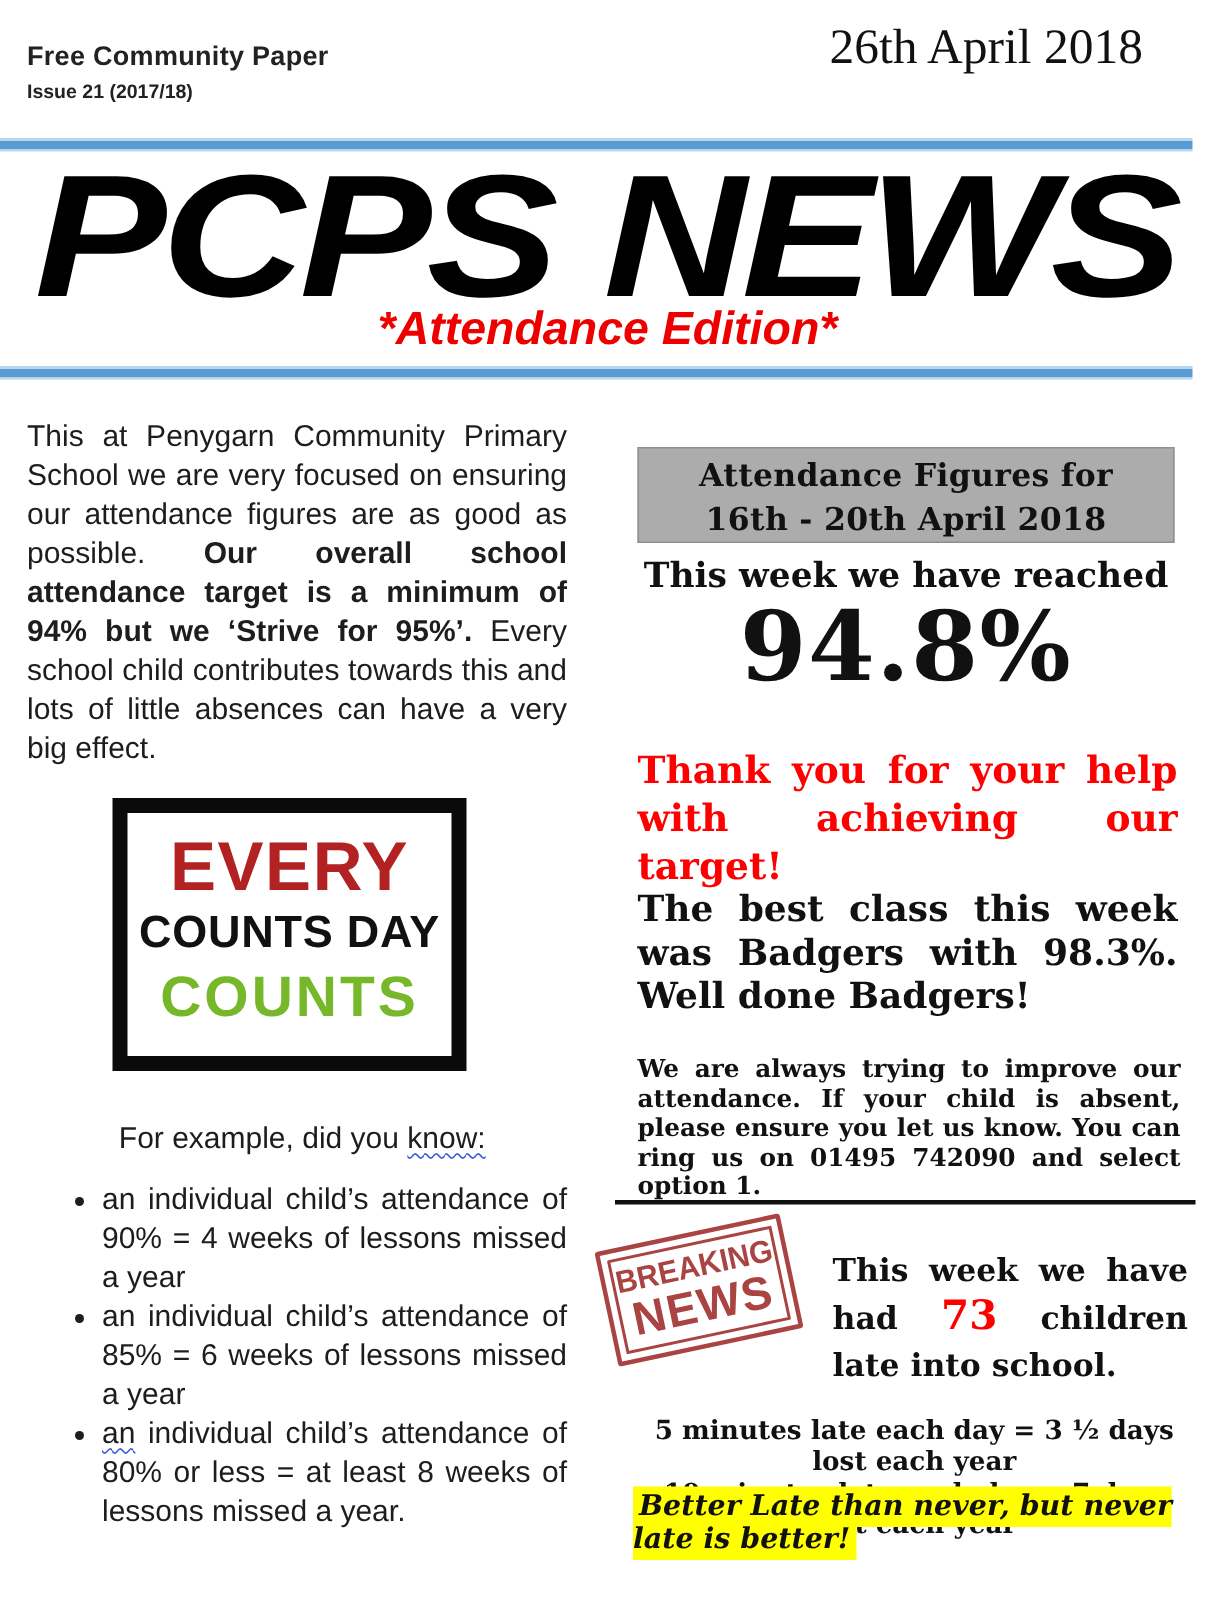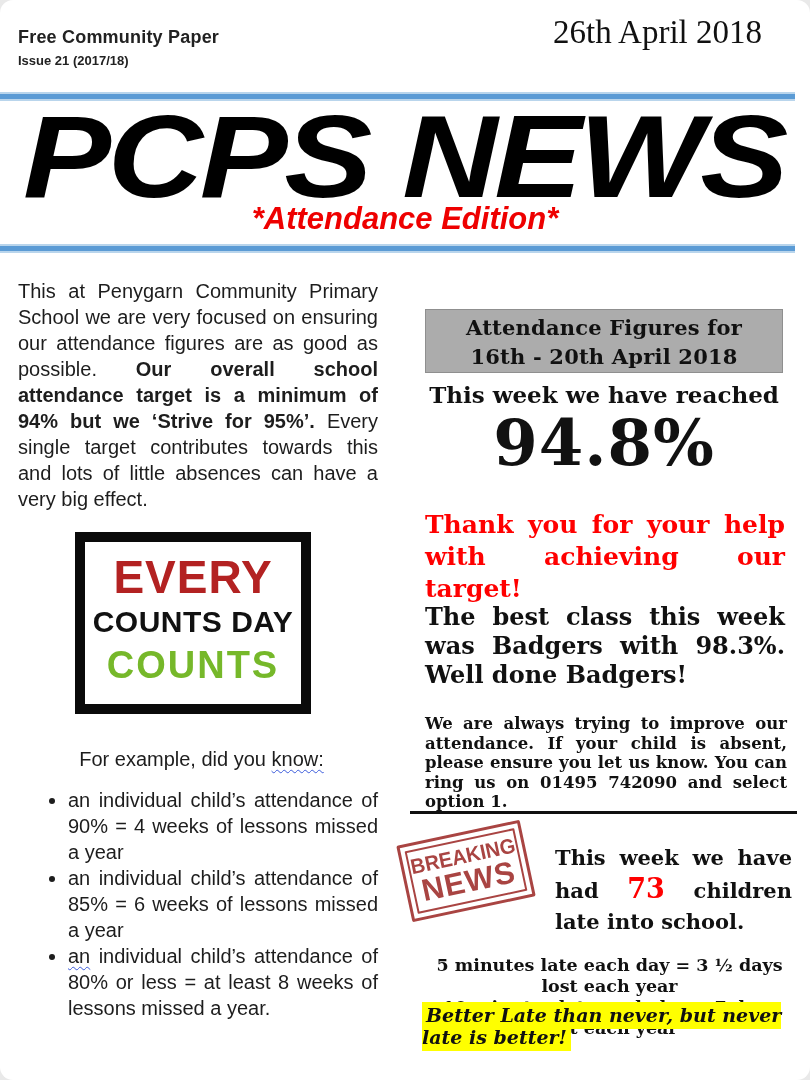--- a/index.html
+++ b/index.html
@@ -1,19 +1,19 @@
 <!DOCTYPE html>
 <html><head>
 <meta charset="utf-8">
 <style>
   * { margin:0; padding:0; box-sizing:border-box; }
   html,body { background:#e9e9e9; }
   .page {
     position:relative; width:810px; height:1080px; background:#ffffff;
-    font-family:"Liberation Sans", sans-serif; overflow:hidden; margin:0 auto;border-radius:13px;
+    font-family:"Liberation Sans", sans-serif; overflow:hidden; margin:0 auto;
   }
   
   .hdr-left { position:absolute; left:18px; top:27px; color:#222; }
   .hdr-paper { font-size:18px; font-weight:bold; letter-spacing:.2px; }
   .hdr-issue { font-size:13px; font-weight:bold; margin-top:5px; }
   .hdr-date {
     position:absolute; right:48px; top:14px;
     font-family:"Liberation Serif", serif; font-size:33px; color:#111;
   }
   .blue-bar {
@@ -45,21 +45,21 @@
   .poster-l3 { color:#76b82a; font-weight:bold; font-size:38px; line-height:44px; letter-spacing:2px; }
   .example-h { margin:34px 0 16px 7px; font-size:20px;text-align:center; }
   .wavy {
     text-decoration-line:underline; text-decoration-style:wavy;
     text-decoration-color:#3b5bdb; text-decoration-thickness:1px; text-underline-offset:3px;
   }
   .bullets { margin:10px 0 0 0; padding-left:50px; }
   .bullets li { font-size:20px; line-height:26px; text-align:justify; width:310px; }
   
   .right-col {
-    position:absolute; left:425px; top:309px; width:365px; height:740px;
+    position:absolute; left:425px; top:298px; width:365px; height:740px;
     font-family:"DejaVu Serif", serif; font-weight:bold; color:#111;
   }
   .att-box {
     position:absolute; left:0; top:0; width:358px; height:64px;
     background:#acacac; border:1px solid #8f8f8f; text-align:center;
     font-size:21px; line-height:29px; padding-top:3px; letter-spacing:.2px;
   }
   .reached-label { position:absolute; left:0; top:72px; width:358px; text-align:center; font-size:23px; }
   .reached-value { position:absolute; left:0; top:96px; width:358px; text-align:center; font-size:64px; letter-spacing:1px; }
   .thanks { position:absolute; left:0; top:200px; width:360px; font-size:25px; line-height:32px; text-align:justify; color:#ff0000; }
@@ -100,21 +100,21 @@
   <svg class="masthead" viewBox="0 0 780 104">
     <text x="8" y="94" textLength="762" lengthAdjust="spacingAndGlyphs">PCPS NEWS</text>
   </svg>
   <div class="edition">*Attendance Edition*</div>
 
   <div class="blue-bar bar2"></div>
 
   <div class="left-col">
     <p class="intro"><span>This at Penygarn Community Primary School we are very focused on ensuring our attendance figures are as good as possible.</span>
       <span class="bold">Our overall school attendance target is a minimum of 94% but we ‘Strive for 95%’.</span>
-      <span>Every single target contributes towards this and lots of little absences can have a very big effect.</span></p>
+      <span>Every school child contributes towards this and lots of little absences can have a very big effect.</span></p>
 
     <div class="poster">
       <div class="poster-l1">EVERY</div>
       <div class="poster-l2">COUNTS DAY</div>
       <div class="poster-l3">COUNTS</div>
     </div>
 
     <div class="example-h"><span>For example, did you </span><span class="wavy">know:</span></div>
 
     <ul class="bullets">

